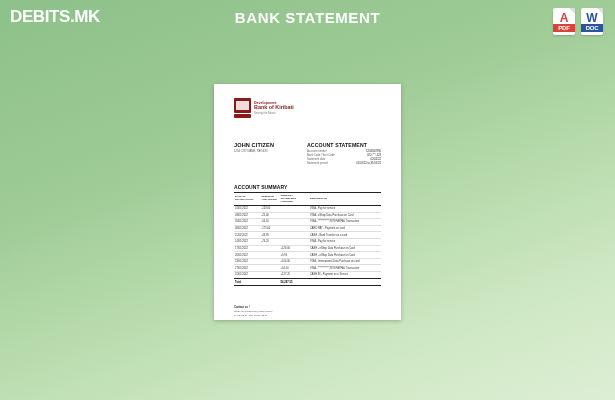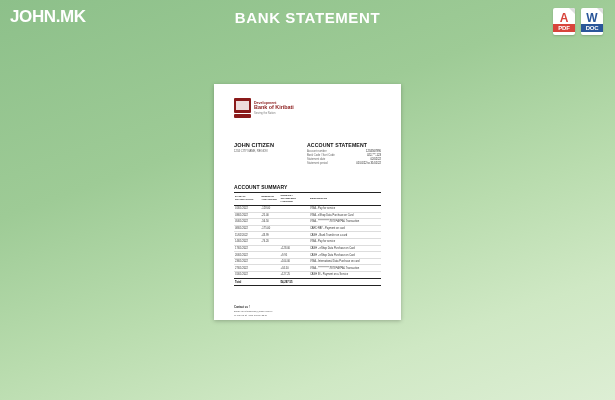--- a/index.html
+++ b/index.html
@@ -263,21 +263,21 @@
     color: #222222;
     font-size: 2.7px;
   }
 </style>
 </head>
 <body>
 
 <div class="page-wrap">
 
   <div class="brand">
-    <div class="brand-name">JOHN.MK</div>
+    <div class="brand-name">DEBITS.MK</div>
   </div>
 
   <div class="doc-title">BANK STATEMENT</div>
 
   <div class="file-icons">
     <div class="fileicon pdf">
       <div class="corner"></div>
       <div class="glyph">A</div>
       <div class="tag">PDF</div>
     </div>

